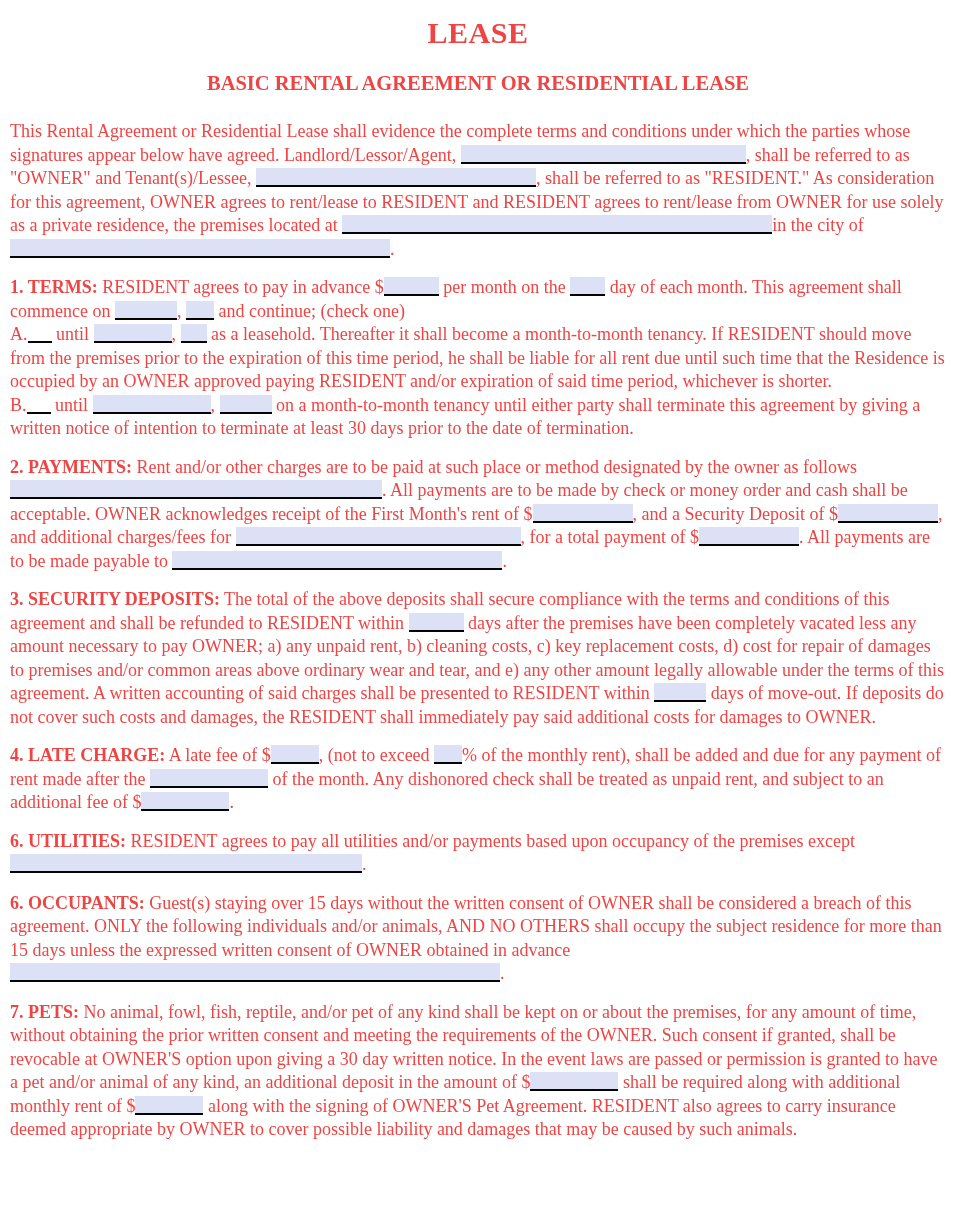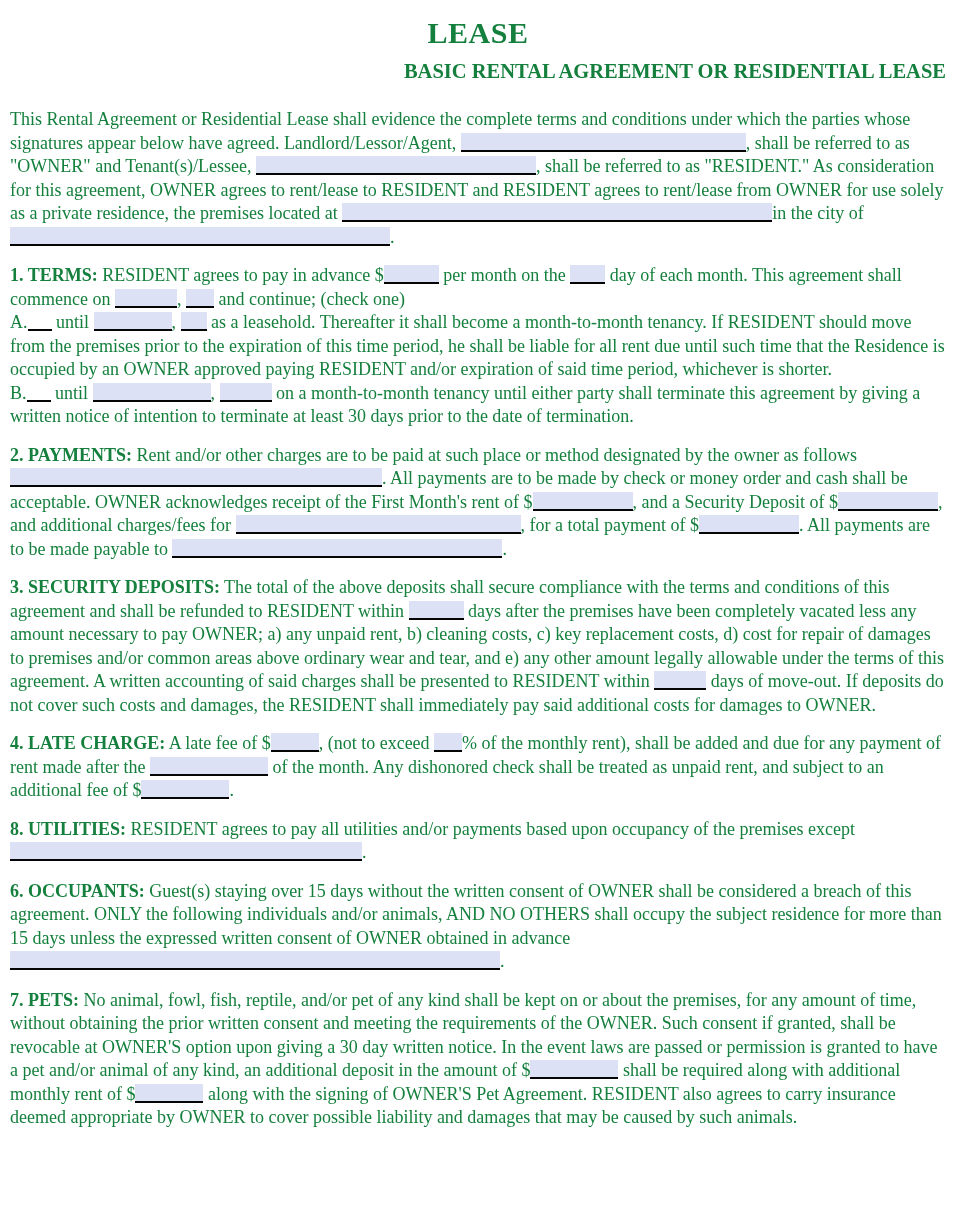--- a/index.html
+++ b/index.html
@@ -16,22 +16,22 @@
   }
   .doc-title {
     margin: 8px 0 0 0;
     text-align: center;
     font-size: 30px;
     line-height: 34px;
     font-weight: bold;
     letter-spacing: 0.5px;
   }
   .doc-subtitle {
-    margin: 8px 0 0 0;
-    text-align: right;
+    margin: 20px 0 0 0;
+    text-align: center;
     font-size: 20.5px;
     line-height: 26px;
     font-weight: bold;
   }
   .doc-body { margin-top: 24px; }
   p.para { margin: 0 0 15px 0; font-family: Liberation Serif, serif; }
   p.para:last-child { margin-bottom: 0; }
   .bold { font-weight: bold; }
   .nowrap { white-space: nowrap; }
   .blank {
@@ -39,26 +39,26 @@
     background: var(--highlight, #dce1f5);
     border-bottom: 2px solid #050505;
     height: 17px;
     vertical-align: -3px;
   }
   .blank.plain { background: transparent; }
 </style>
 </head>
 <body>
 
-<div class="page" style="--highlight: #dce1f5; background: rgb(255, 255, 255); color: #15803d;">
+<div class="page" style="--highlight: #dce1f5; background: rgb(255, 255, 255); color: #ef4444;">
   <h1 class="doc-title">LEASE</h1>
   <h2 class="doc-subtitle">BASIC RENTAL AGREEMENT OR RESIDENTIAL LEASE</h2>
   <div class="doc-body">
       <p class="para"><span>This Rental Agreement or Residential Lease shall evidence the complete terms and conditions under which the parties whose signatures appear below have agreed. Landlord/Lessor/Agent, </span><span class="blank" style="width: 285px;"></span><span>, shall be referred to as "OWNER" and Tenant(s)/Lessee, </span><span class="blank" style="width: 280px;"></span><span>, shall be referred to as "RESIDENT." As consideration for this agreement, OWNER agrees to rent/lease to RESIDENT and RESIDENT agrees to rent/lease from OWNER for use solely as a private residence, the premises located at </span><span class="blank" style="width: 430px;"></span><span>in the city of </span><span class="blank" style="width: 380px;"></span><span>.</span></p>
       <p class="para"><span class="bold">1. TERMS:</span><span> RESIDENT agrees to pay in advance </span><span class="nowrap"><span>$</span><span class="blank" style="width: 55px;"></span></span><span> per month on the </span><span class="blank" style="width: 35px;"></span><span> day of each month. This agreement shall commence on </span><span class="blank" style="width: 62px;"></span><span>, </span><span class="blank" style="width: 28px;"></span><span> and continue; (check one)</span><br><span>A.</span><span class="blank plain" style="width: 24px;"></span><span> until </span><span class="blank" style="width: 78px;"></span><span>, </span><span class="blank" style="width: 26px;"></span><span> as a leasehold. Thereafter it shall become a month-to-month tenancy. If RESIDENT should move from the premises prior to the expiration of this time period, he shall be liable for all rent due until such time that the Residence is occupied by an OWNER approved paying RESIDENT and/or expiration of said time period, whichever is shorter.</span><br><span>B.</span><span class="blank plain" style="width: 24px;"></span><span> until </span><span class="blank" style="width: 118px;"></span><span>, </span><span class="blank" style="width: 52px;"></span><span> on a month-to-month tenancy until either party shall terminate this agreement by giving a written notice of intention to terminate at least 30 days prior to the date of termination.</span></p>
       <p class="para"><span class="bold">2. PAYMENTS:</span><span> Rent and/or other charges are to be paid at such place or method designated by the owner as follows </span><span class="blank" style="width: 372px;"></span><span>. All payments are to be made by check or money order and cash shall be acceptable. OWNER acknowledges receipt of the First Month's rent of </span><span class="nowrap"><span>$</span><span class="blank" style="width: 100px;"></span></span><span>, and a Security Deposit of </span><span class="nowrap"><span>$</span><span class="blank" style="width: 100px;"></span></span><span>, and additional charges/fees for </span><span class="blank" style="width: 285px;"></span><span>, for a total payment of </span><span class="nowrap"><span>$</span><span class="blank" style="width: 100px;"></span></span><span>. All payments are to be made payable to </span><span class="blank" style="width: 330px;"></span><span>.</span></p>
       <p class="para"><span class="bold">3. SECURITY DEPOSITS:</span><span> The total of the above deposits shall secure compliance with the terms and conditions of this agreement and shall be refunded to RESIDENT within </span><span class="blank" style="width: 55px;"></span><span> days after the premises have been completely vacated less any amount necessary to pay OWNER; a) any unpaid rent, b) cleaning costs, c) key replacement costs, d) cost for repair of damages to premises and/or common areas above ordinary wear and tear, and e) any other amount legally allowable under the terms of this agreement. A written accounting of said charges shall be presented to RESIDENT within </span><span class="blank" style="width: 52px;"></span><span> days of move-out. If deposits do not cover such costs and damages, the RESIDENT shall immediately pay said additional costs for damages to OWNER.</span></p>
       <p class="para"><span class="bold">4. LATE CHARGE:</span><span> A late fee of </span><span class="nowrap"><span>$</span><span class="blank" style="width: 48px;"></span></span><span>, (not to exceed </span><span class="nowrap"><span class="blank" style="width: 28px;"></span><span>%</span></span><span> of the monthly rent), shall be added and due for any payment of rent made after the </span><span class="blank" style="width: 118px;"></span><span> of the month. Any dishonored check shall be treated as unpaid rent, and subject to an additional fee of </span><span class="nowrap"><span>$</span><span class="blank" style="width: 88px;"></span></span><span>.</span></p>
-      <p class="para"><span class="bold">8. UTILITIES:</span><span> RESIDENT agrees to pay all utilities and/or payments based upon occupancy of the premises except </span><span class="blank" style="width: 352px;"></span><span>.</span></p>
+      <p class="para"><span class="bold">6. UTILITIES:</span><span> RESIDENT agrees to pay all utilities and/or payments based upon occupancy of the premises except </span><span class="blank" style="width: 352px;"></span><span>.</span></p>
       <p class="para"><span class="bold">6. OCCUPANTS:</span><span> Guest(s) staying over 15 days without the written consent of OWNER shall be considered a breach of this agreement. ONLY the following individuals and/or animals, AND NO OTHERS shall occupy the subject residence for more than 15 days unless the expressed written consent of OWNER obtained in advance </span><span class="blank" style="width: 490px;"></span><span>.</span></p>
       <p class="para"><span class="bold">7. PETS:</span><span> No animal, fowl, fish, reptile, and/or pet of any kind shall be kept on or about the premises, for any amount of time, without obtaining the prior written consent and meeting the requirements of the OWNER. Such consent if granted, shall be revocable at OWNER'S option upon giving a 30 day written notice. In the event laws are passed or permission is granted to have a pet and/or animal of any kind, an additional deposit in the amount of </span><span class="nowrap"><span>$</span><span class="blank" style="width: 88px;"></span></span><span> shall be required along with additional monthly rent of </span><span class="nowrap"><span>$</span><span class="blank" style="width: 68px;"></span></span><span> along with the signing of OWNER'S Pet Agreement. RESIDENT also agrees to carry insurance deemed appropriate by OWNER to cover possible liability and damages that may be caused by such animals.</span></p>
     </div>
 </div>
 
 </body></html>

